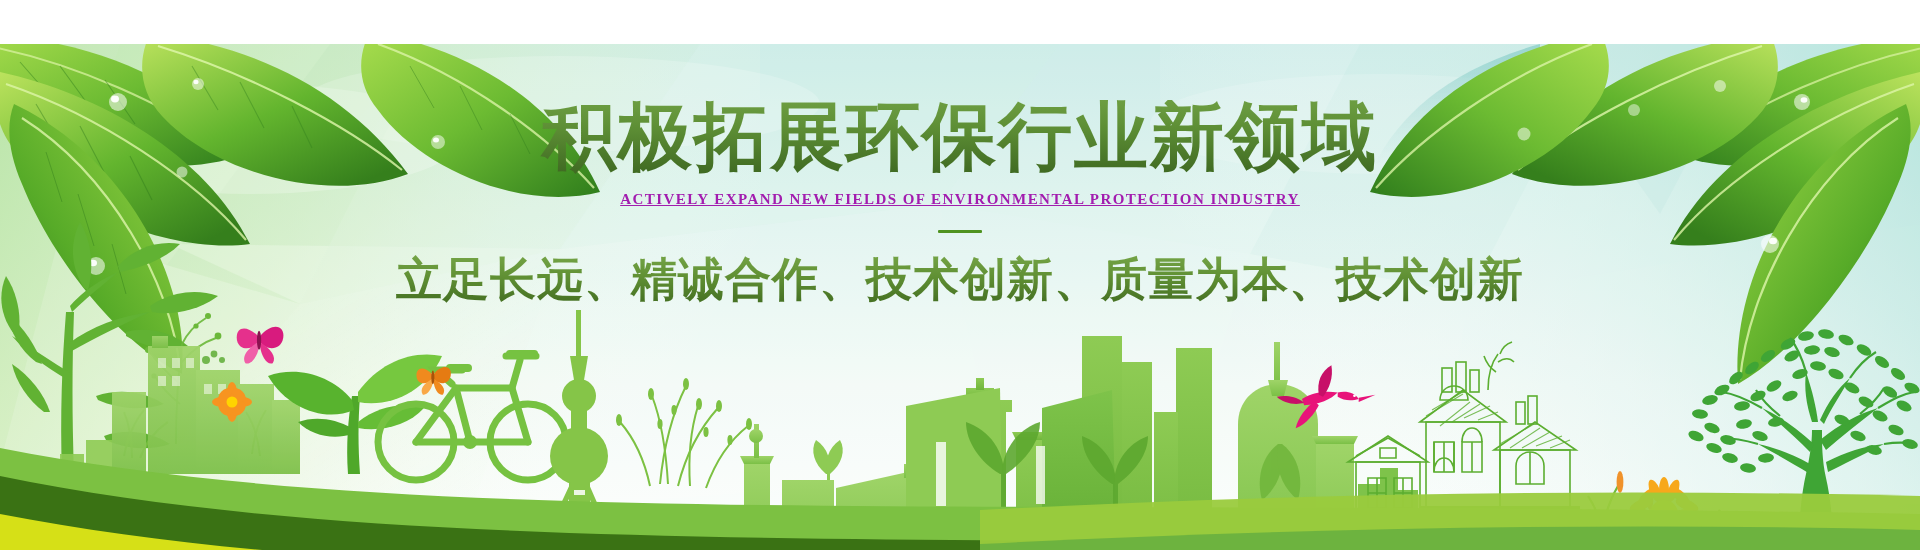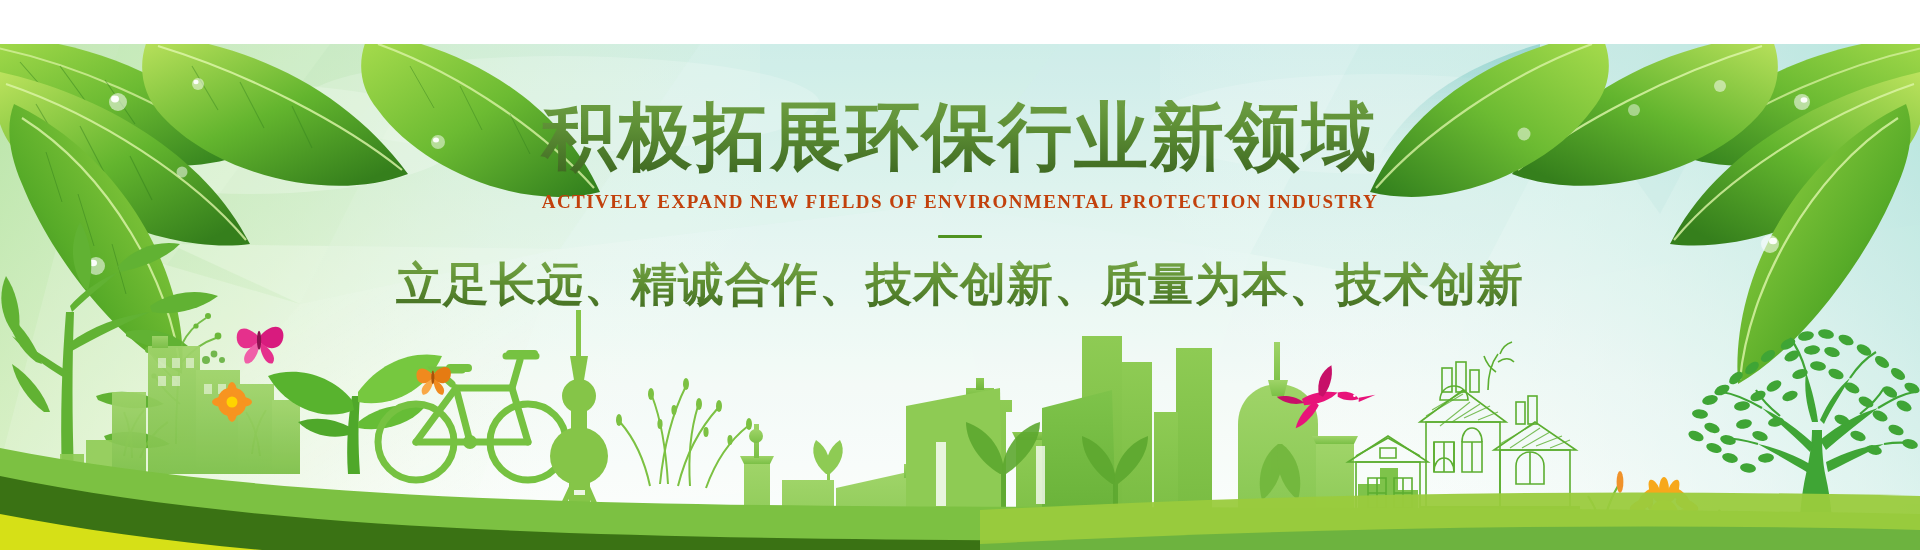--- a/index.html
+++ b/index.html
@@ -43,24 +43,25 @@
     background:linear-gradient(180deg,#6d9e42 0%,#5d8e35 38%,#3f6a22 100%);
     -webkit-background-clip:text;
     background-clip:text;
     -webkit-text-fill-color:transparent;
     white-space:nowrap;
   }
   .sub-title-en {
     margin-top:17px;
     font-family:"Liberation Serif", serif;
     font-weight:700;
-    font-size:19px;
+    font-size:15px;
     letter-spacing:1.45px;
-    color:#c2410c;
+    color:#a21caf;
     white-space:nowrap;
+    text-decoration:underline;
   }
   .divider {
     margin:22px auto 0 auto;
     width:44px; height:3px;
     background:#4f9320;
     border-radius:1px;
   }
   .slogan {
     margin-top:22px;
     font-family:"Liberation Serif", serif;

